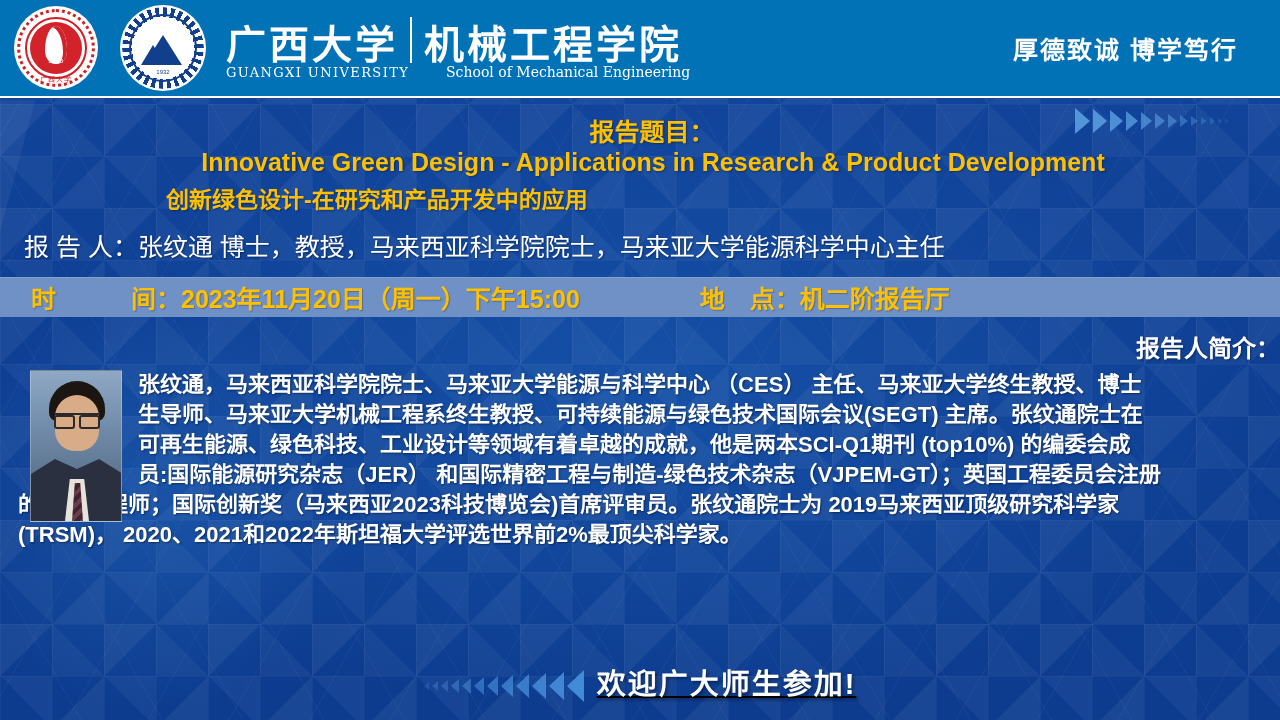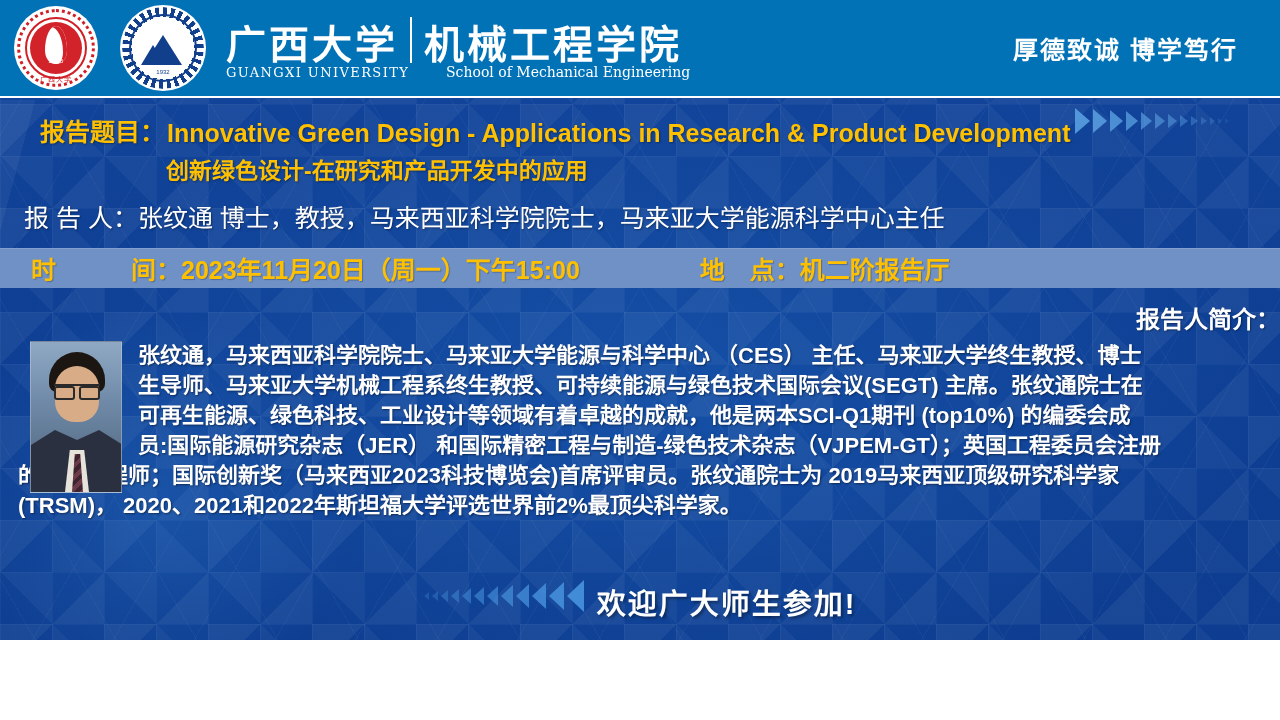--- a/index.html
+++ b/index.html
@@ -4,21 +4,21 @@
 <title>学术报告</title>
 <style>
   * { box-sizing: border-box; margin: 0; padding: 0; }
   html, body {
     width: 1280px; height: 720px;
     overflow: hidden;
     font-family: "Liberation Sans", "DejaVu Sans", sans-serif;
   }
   #poster {
     position: relative;
-    width: 1280px; height: 640px;
+    width: 1280px; height: 720px;
     background: #0f4499;
     overflow: hidden;
   }
 
   
   .bg-layer {
     position: absolute; left: 0; top: 0; width: 1280px; height: 720px;
     pointer-events: none;
   }
   .bg-hex {
@@ -185,22 +185,23 @@
     color: #ffffff;
     font-size: 34px;
     font-weight: 700;
     letter-spacing: 14px;
     padding-top: 14px;
     text-shadow: 2px 2px 3px rgba(0,0,0,.35);
   }
 
   .row-title {
     display: flex;
-    align-items: flex-end;
-    margin: 14px 0 0 40px;
+    align-items: center;
+    margin: 14px 0 0 24px;
+    flex-direction: column;
   }
   .label-yellow {
     color: #ffc000;
     font-size: 25px;
     font-weight: 700;
     white-space: nowrap;
     text-shadow: 1px 1px 2px rgba(0,0,0,.35);
   }
   .talk-title {
     color: #ffc000;
@@ -317,23 +318,24 @@
   .bio-full {
     margin-left: 18px;
     margin-right: 18px;
   }
 
   
   .welcome-row {
     position: absolute;
     left: 0; right: 0; bottom: 18px;
     display: flex;
-    align-items: flex-start;
+    align-items: flex-end;
     justify-content: center;
     z-index: 4;
+    text-decoration: underline;
   }
   .welcome-text {
     color: #ffffff;
     font-size: 29px;
     font-weight: 700;
     letter-spacing: 2px;
     text-shadow: 2px 2px 3px rgba(0,0,0,.4);
     margin-left: 10px;
   }
 </style>

